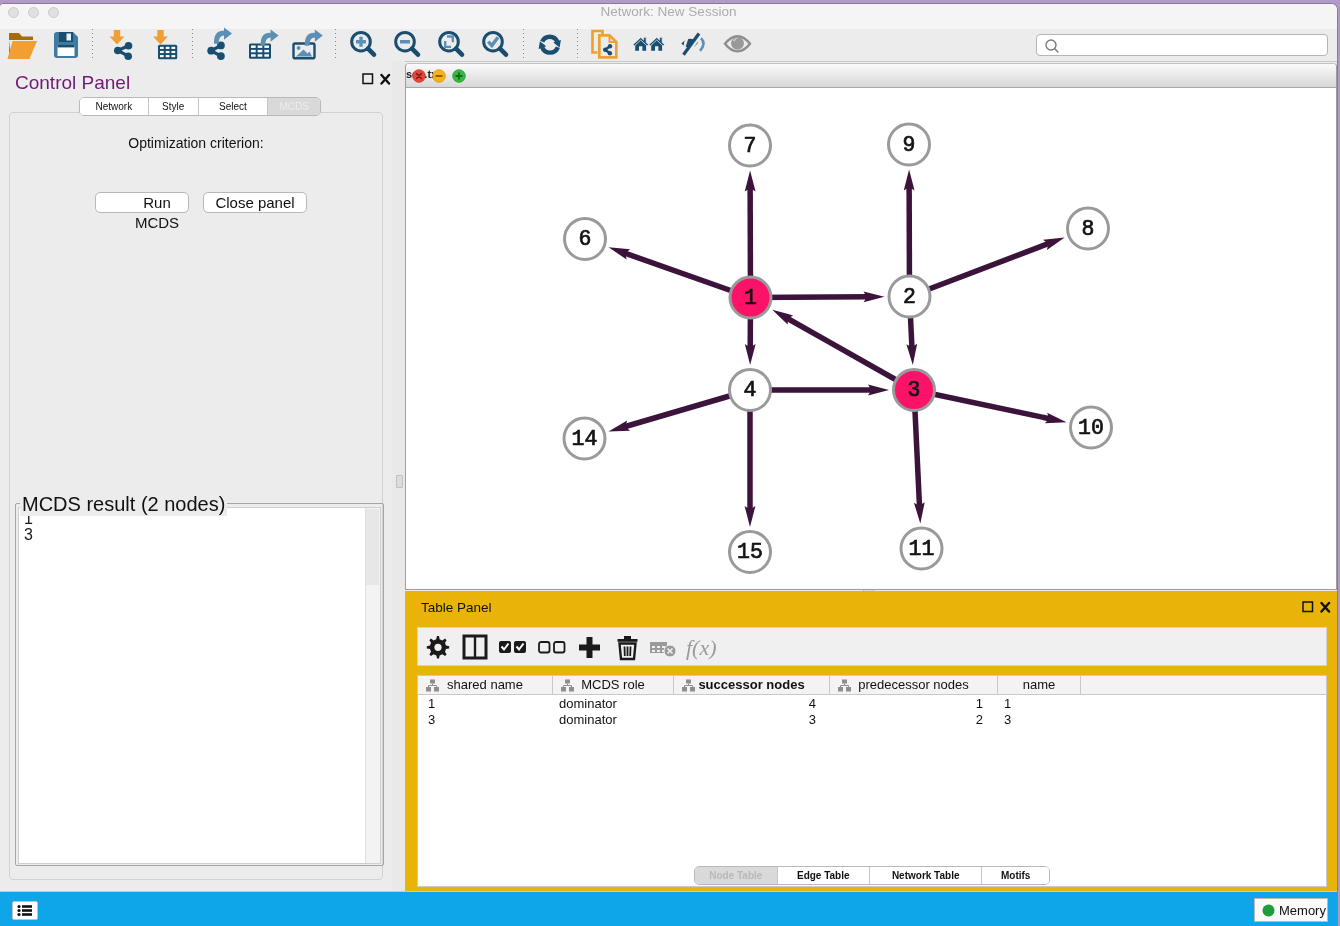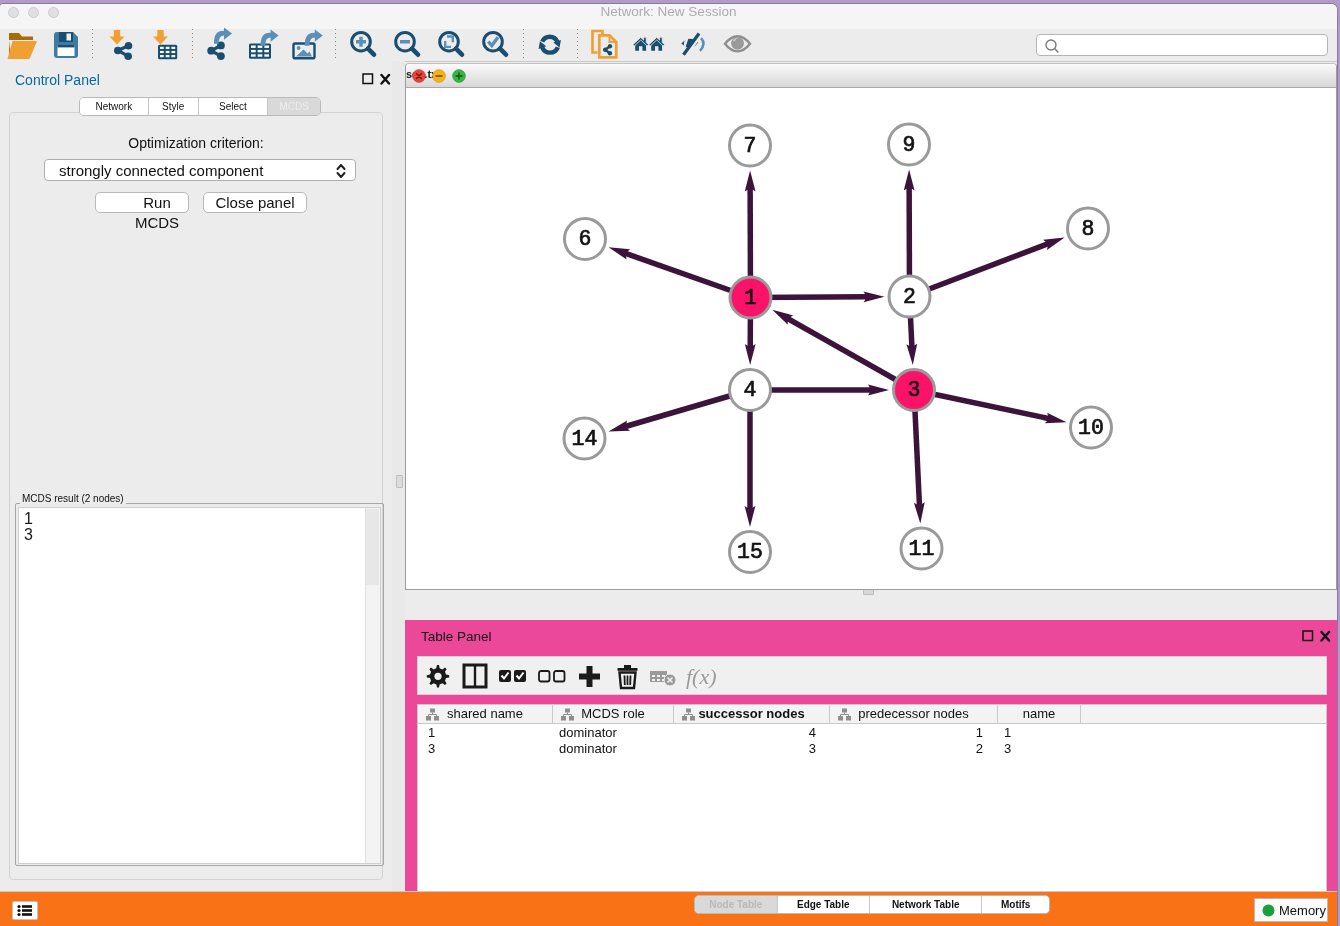--- a/index.html
+++ b/index.html
@@ -19,74 +19,74 @@
                 color:#acacac; font-size:13.5px; }
   
   #toolbar { position:absolute; left:0; top:25px; width:100%; height:33px; background:#ececec;
              border-bottom:1px solid #c8c8c8; }
   .tsep { position:absolute; top:0; width:1px; height:30px;
           background-image:repeating-linear-gradient(#8a8a8a 0 1px, transparent 1px 4px); }
   #searchbox { position:absolute; left:1036px; top:5px; width:292px; height:22px; background:#fff;
                border:1px solid #b5b5b5; border-radius:4px; }
   
   #cpanel { position:absolute; left:0; top:57px; width:392px; height:830px; background:#ececec; }
-  #cp-title { position:absolute; left:15px; top:11px; font-size:14px; color:#0369a1; }
+  #cp-title { position:absolute; left:15px; top:11px; font-size:19px; color:#701a75; }
   
   .segbar { position:absolute; display:flex; height:19px; border:1px solid #b9b9b9;
             border-radius:5px; overflow:hidden; background:#fff; font-size:10px; z-index:3; }
   .seg { display:flex; align-items:center; justify-content:center; background:#fff;
          border-left:1px solid #c6c6c6; color:#111; }
   .seg:first-child { border-left:none; }
   .seg.sel { background:#d9d9d9; color:#ededed; }
   #cp-pane { position:absolute; left:9px; top:51px; width:374px; height:768px;
              border:1px solid #d2d2d2; border-radius:4px; background:#ececec; }
   #optlabel { position:absolute; left:0; top:74px; width:100%; text-align:center;
               font-size:14px; color:#111; }
   #optsel { position:absolute; left:44px; top:98px; width:312px; height:22px; background:#fff;
             border:1px solid #aeaeae; border-radius:4px; }
   #optsel span { position:absolute; left:14px; top:2px; font-size:15px; color:#111; }
   .btn { position:absolute; height:21px; background:#fff; border:1px solid #b9b9b9;
          border-radius:5px; font-size:15px; color:#111; text-align:center; line-height:20px; }
   
   #grpbox { position:absolute; left:15px; top:442px; width:369px; height:363px;
             border:1px solid #a6a6a6; border-radius:2px; }
   #grplabel { position:absolute; left:4px; top:-11px; background:#ececec; padding:0 2px;
-              font-size:10px; color:#111; z-index:2; }
+              font-size:20px; color:#111; z-index:2; }
   #grpwhite { position:absolute; left:2px; top:3px; width:363px; height:357px; background:#fff;
               border:1px solid #cfcfcf; font-size:16px; }
   #grpscroll { position:absolute; right:0; top:0; width:15px; height:100%; background:#f3f3f3;
                border-left:1px solid #e0e0e0; }
   #grpthumb { position:absolute; right:1px; top:1px; width:13px; height:76px; background:#e7e7e7; }
   
   #vdivider { position:absolute; left:392px; top:57px; width:13px; height:830px; background:#e9e9e9; }
   
   #graph { opacity:0.99; transform:translateZ(0); }
   #netwin { position:absolute; left:405px; top:59px; width:932px; height:527px;
             border:1px solid #9e9e9e; border-top-color:#c2c2c2; border-radius:4px 4px 0 0; background:#fff; }
   #net-titlebar { position:absolute; left:0; top:0; width:100%; height:24px;
                   background:linear-gradient(#fafafa, #d8d8d8); border-bottom:1px solid #a8a8a8;
                   border-radius:4px 4px 0 0; }
   #net-title { position:absolute; top:4px; width:100%; text-align:left; font-size:11px;
                font-weight:700; color:#222; }
   
-  #tpanel { position:absolute; left:405px; top:587px; width:932px; height:300px; background:#ec4899;margin-top:29px; }
+  #tpanel { position:absolute; left:405px; top:587px; width:932px; height:300px; background:#eab308; }
   #tp-title { position:absolute; left:16px; top:9px; font-size:13.5px; color:#111; }
   #tp-toolbar { position:absolute; left:12px; top:36px; width:910px; height:39px;
                 background:#f0f0f0; border:1px solid #d2d2d2; }
   #tp-table { position:absolute; left:12px; top:84px; width:910px; height:212px; background:#fff;
               border:1px solid #c9c9c9; }
   #tp-header { position:absolute; left:0; top:0; width:100%; height:19px; background:#f3f3f3;
                border-bottom:1px solid #c9c9c9; }
   .hcell { position:absolute; top:0; height:19px; border-right:1px solid #c9c9c9;
            text-align:center; font-size:13px; color:#111; line-height:18px; }
   .hicon { position:absolute; left:8px; top:3px; }
   .trow { position:absolute; left:0; width:100%; height:16px; font-size:13px; color:#111; }
   .tcell { position:absolute; top:0; height:16px; line-height:16px; }
   
-  #statusbar { position:absolute; left:0; top:887px; width:1337px; height:35px; background:#f97316;
+  #statusbar { position:absolute; left:0; top:887px; width:1337px; height:35px; background:#0ea5e9;
                border-top:1px solid #c9c9c9; }
   #memorybtn { position:absolute; right:9px; top:6px; width:74px; height:24px; background:#fafafa;
                border:1px solid #b9b9b9; font-size:13px; color:#111; }
   #listbtn { position:absolute; left:12px; top:9px; width:26px; height:19px; background:#fdfdfd;
              border:1px solid #c2c2c2; border-radius:2px; }
 </style>
 </head>
 <body>
 <div id="appwin">
 
@@ -231,27 +231,20 @@
       <path d="M19.5 2 L27 10.5  M27 2 L19.5 10.5" stroke="#111" stroke-width="2.4" stroke-linecap="round"></path>
     </svg>
     <div class="segbar" style="left:79px; top:36px; width:242px;">
       <div class="seg" style="width:72px">Network</div>
       <div class="seg" style="width:53px">Style</div>
       <div class="seg" style="width:74px">Select</div>
       <div class="seg sel" style="width:56px">MCDS</div>
     </div>
     <div id="cp-pane"></div>
     <div id="optlabel">Optimization criterion:</div>
-    <div id="optsel">
-        <span>strongly connected component</span>
-      <svg width="12" height="18" style="position:absolute;right:8px;top:2px" viewBox="0 0 12 18">
-        <path d="M2.5 7 L6 3 L9.5 7" fill="none" stroke="#222" stroke-width="2" stroke-linecap="round" stroke-linejoin="round"></path>
-        <path d="M2.5 11 L6 15 L9.5 11" fill="none" stroke="#222" stroke-width="2" stroke-linecap="round" stroke-linejoin="round"></path>
-      </svg>
-    </div>
     <div class="btn" style="left:95px; top:131px; width:94px;padding-left:30px;">Run MCDS</div>
     <div class="btn" style="left:203px; top:131px; width:104px;">Close panel</div>
     <div id="grpbox">
       <div id="grplabel">MCDS result (2 nodes)</div>
       <div id="grpwhite">
         <div id="grpscroll"></div>
         <div id="grpthumb"></div>
         <div style="position:absolute;left:5px;top:2px">1</div>
         <div style="position:absolute;left:5px;top:18px">3</div>
       </div>

